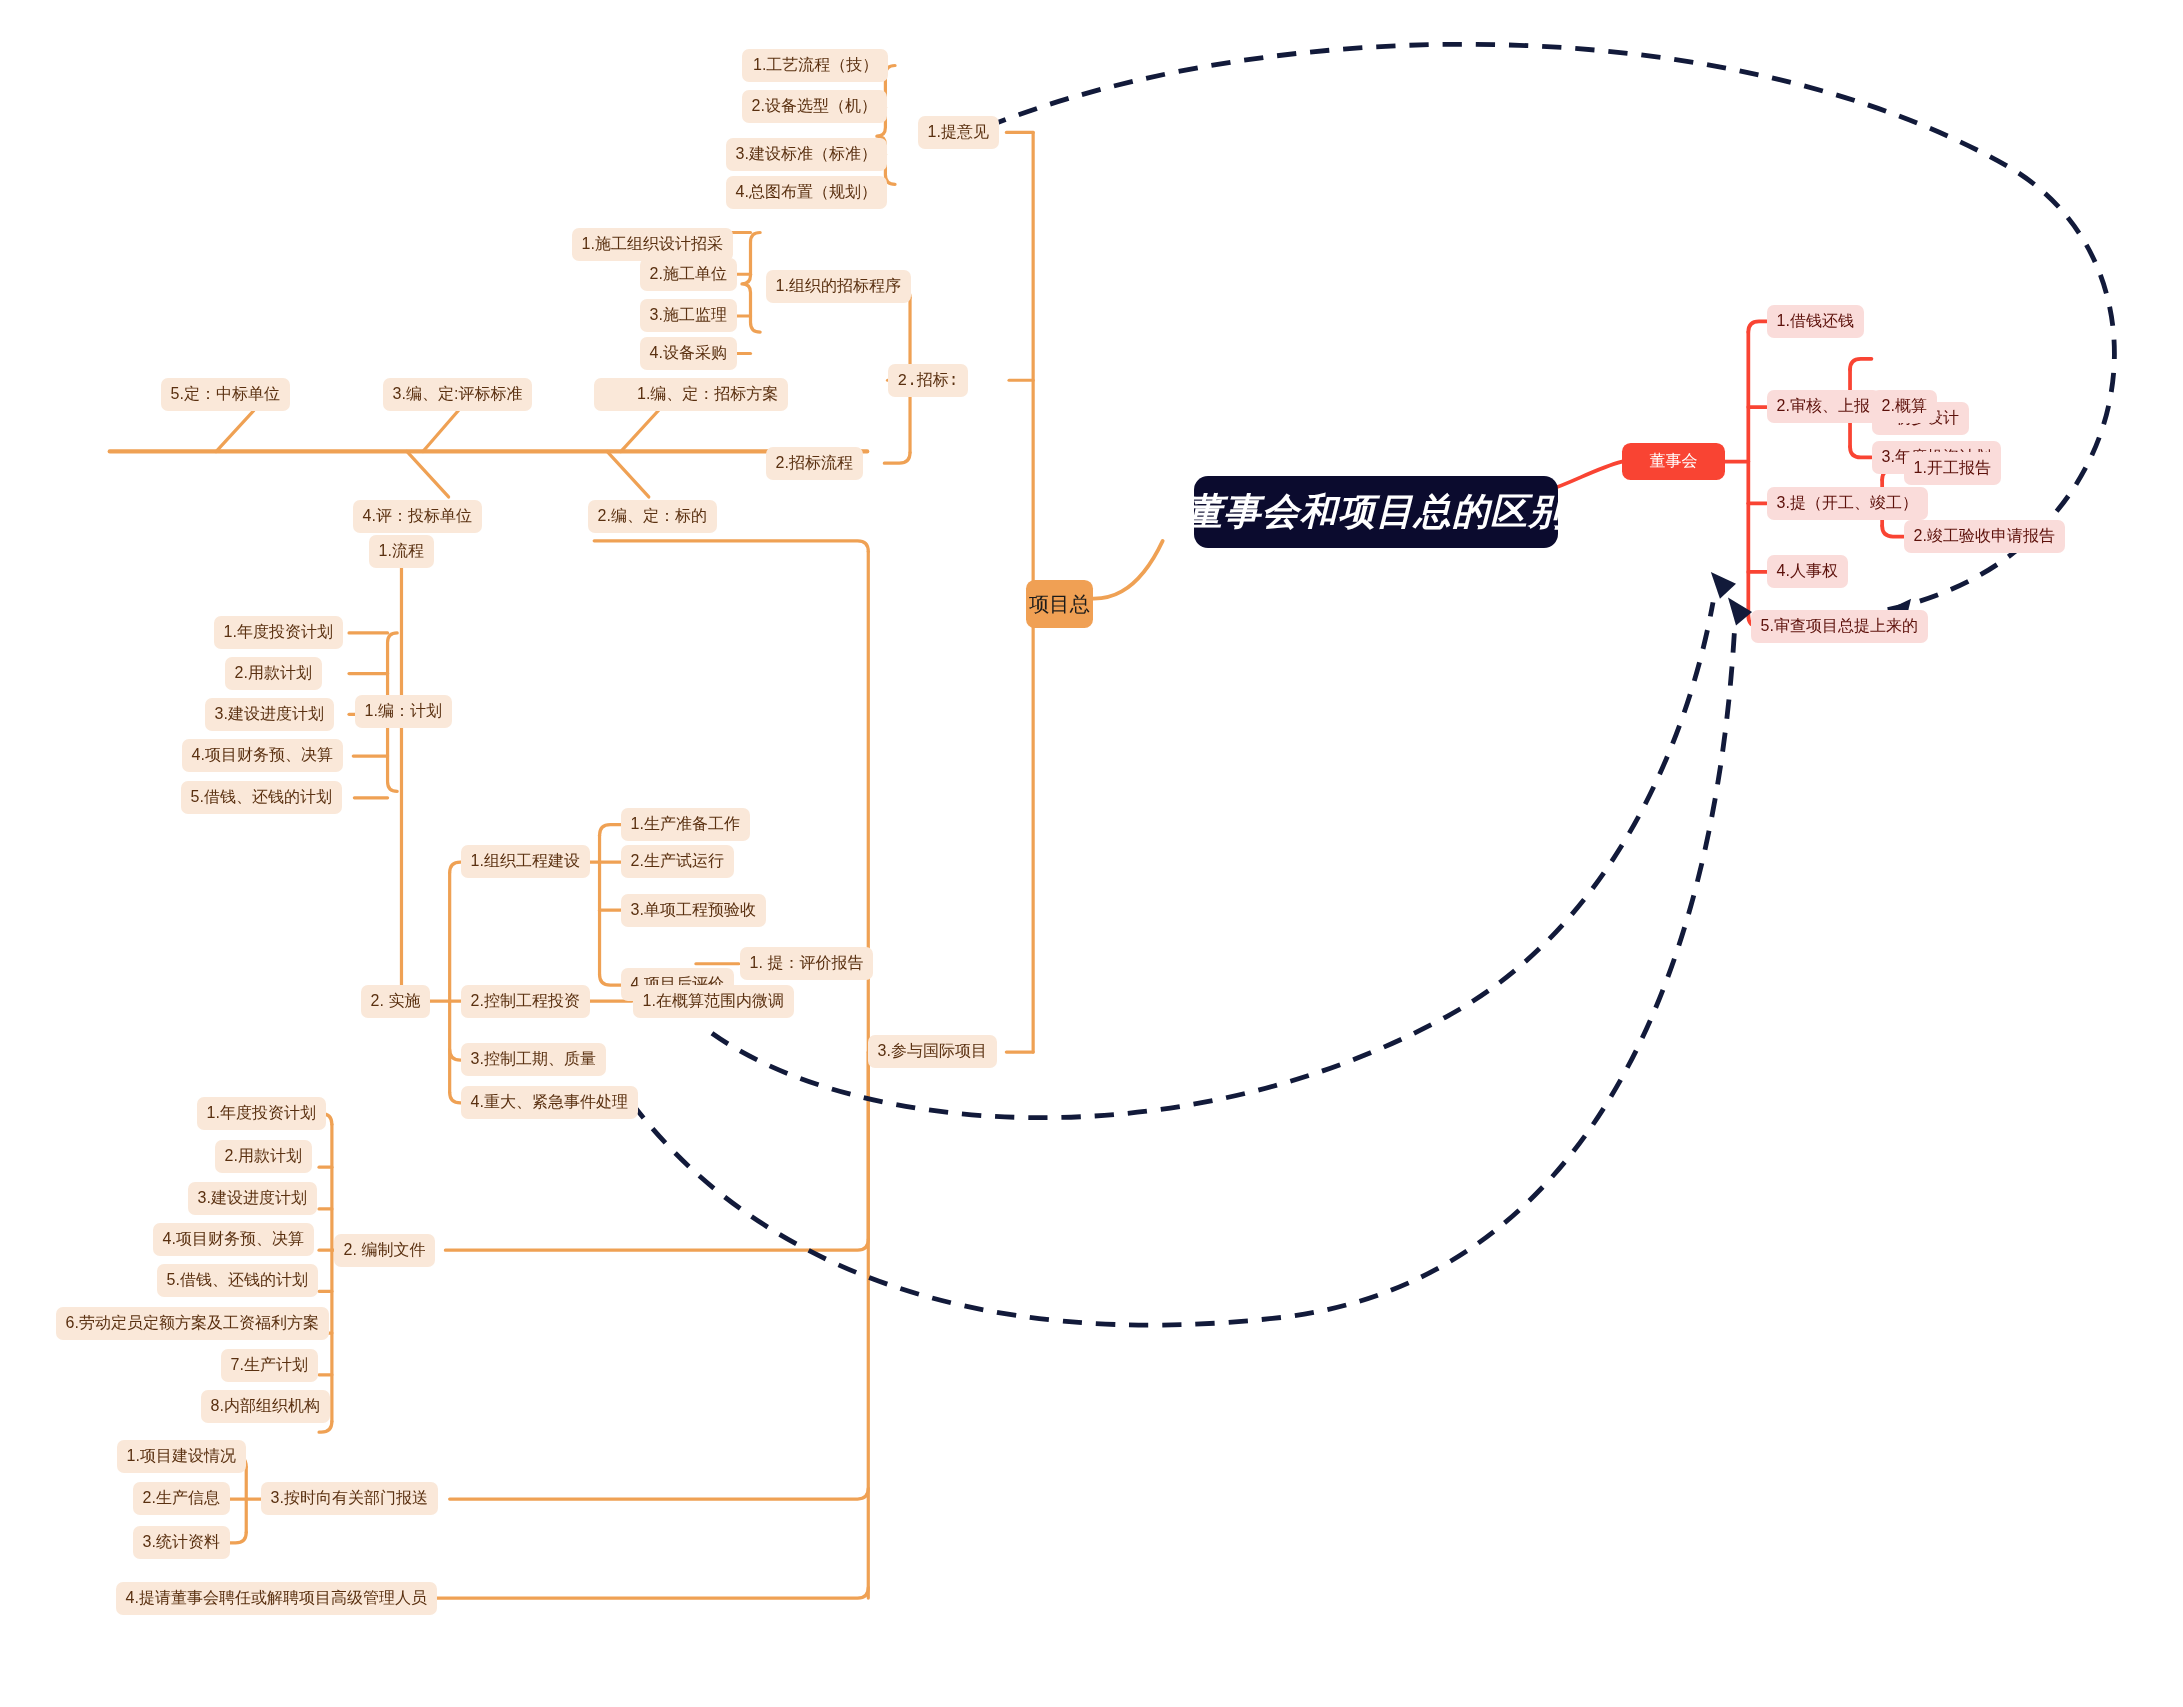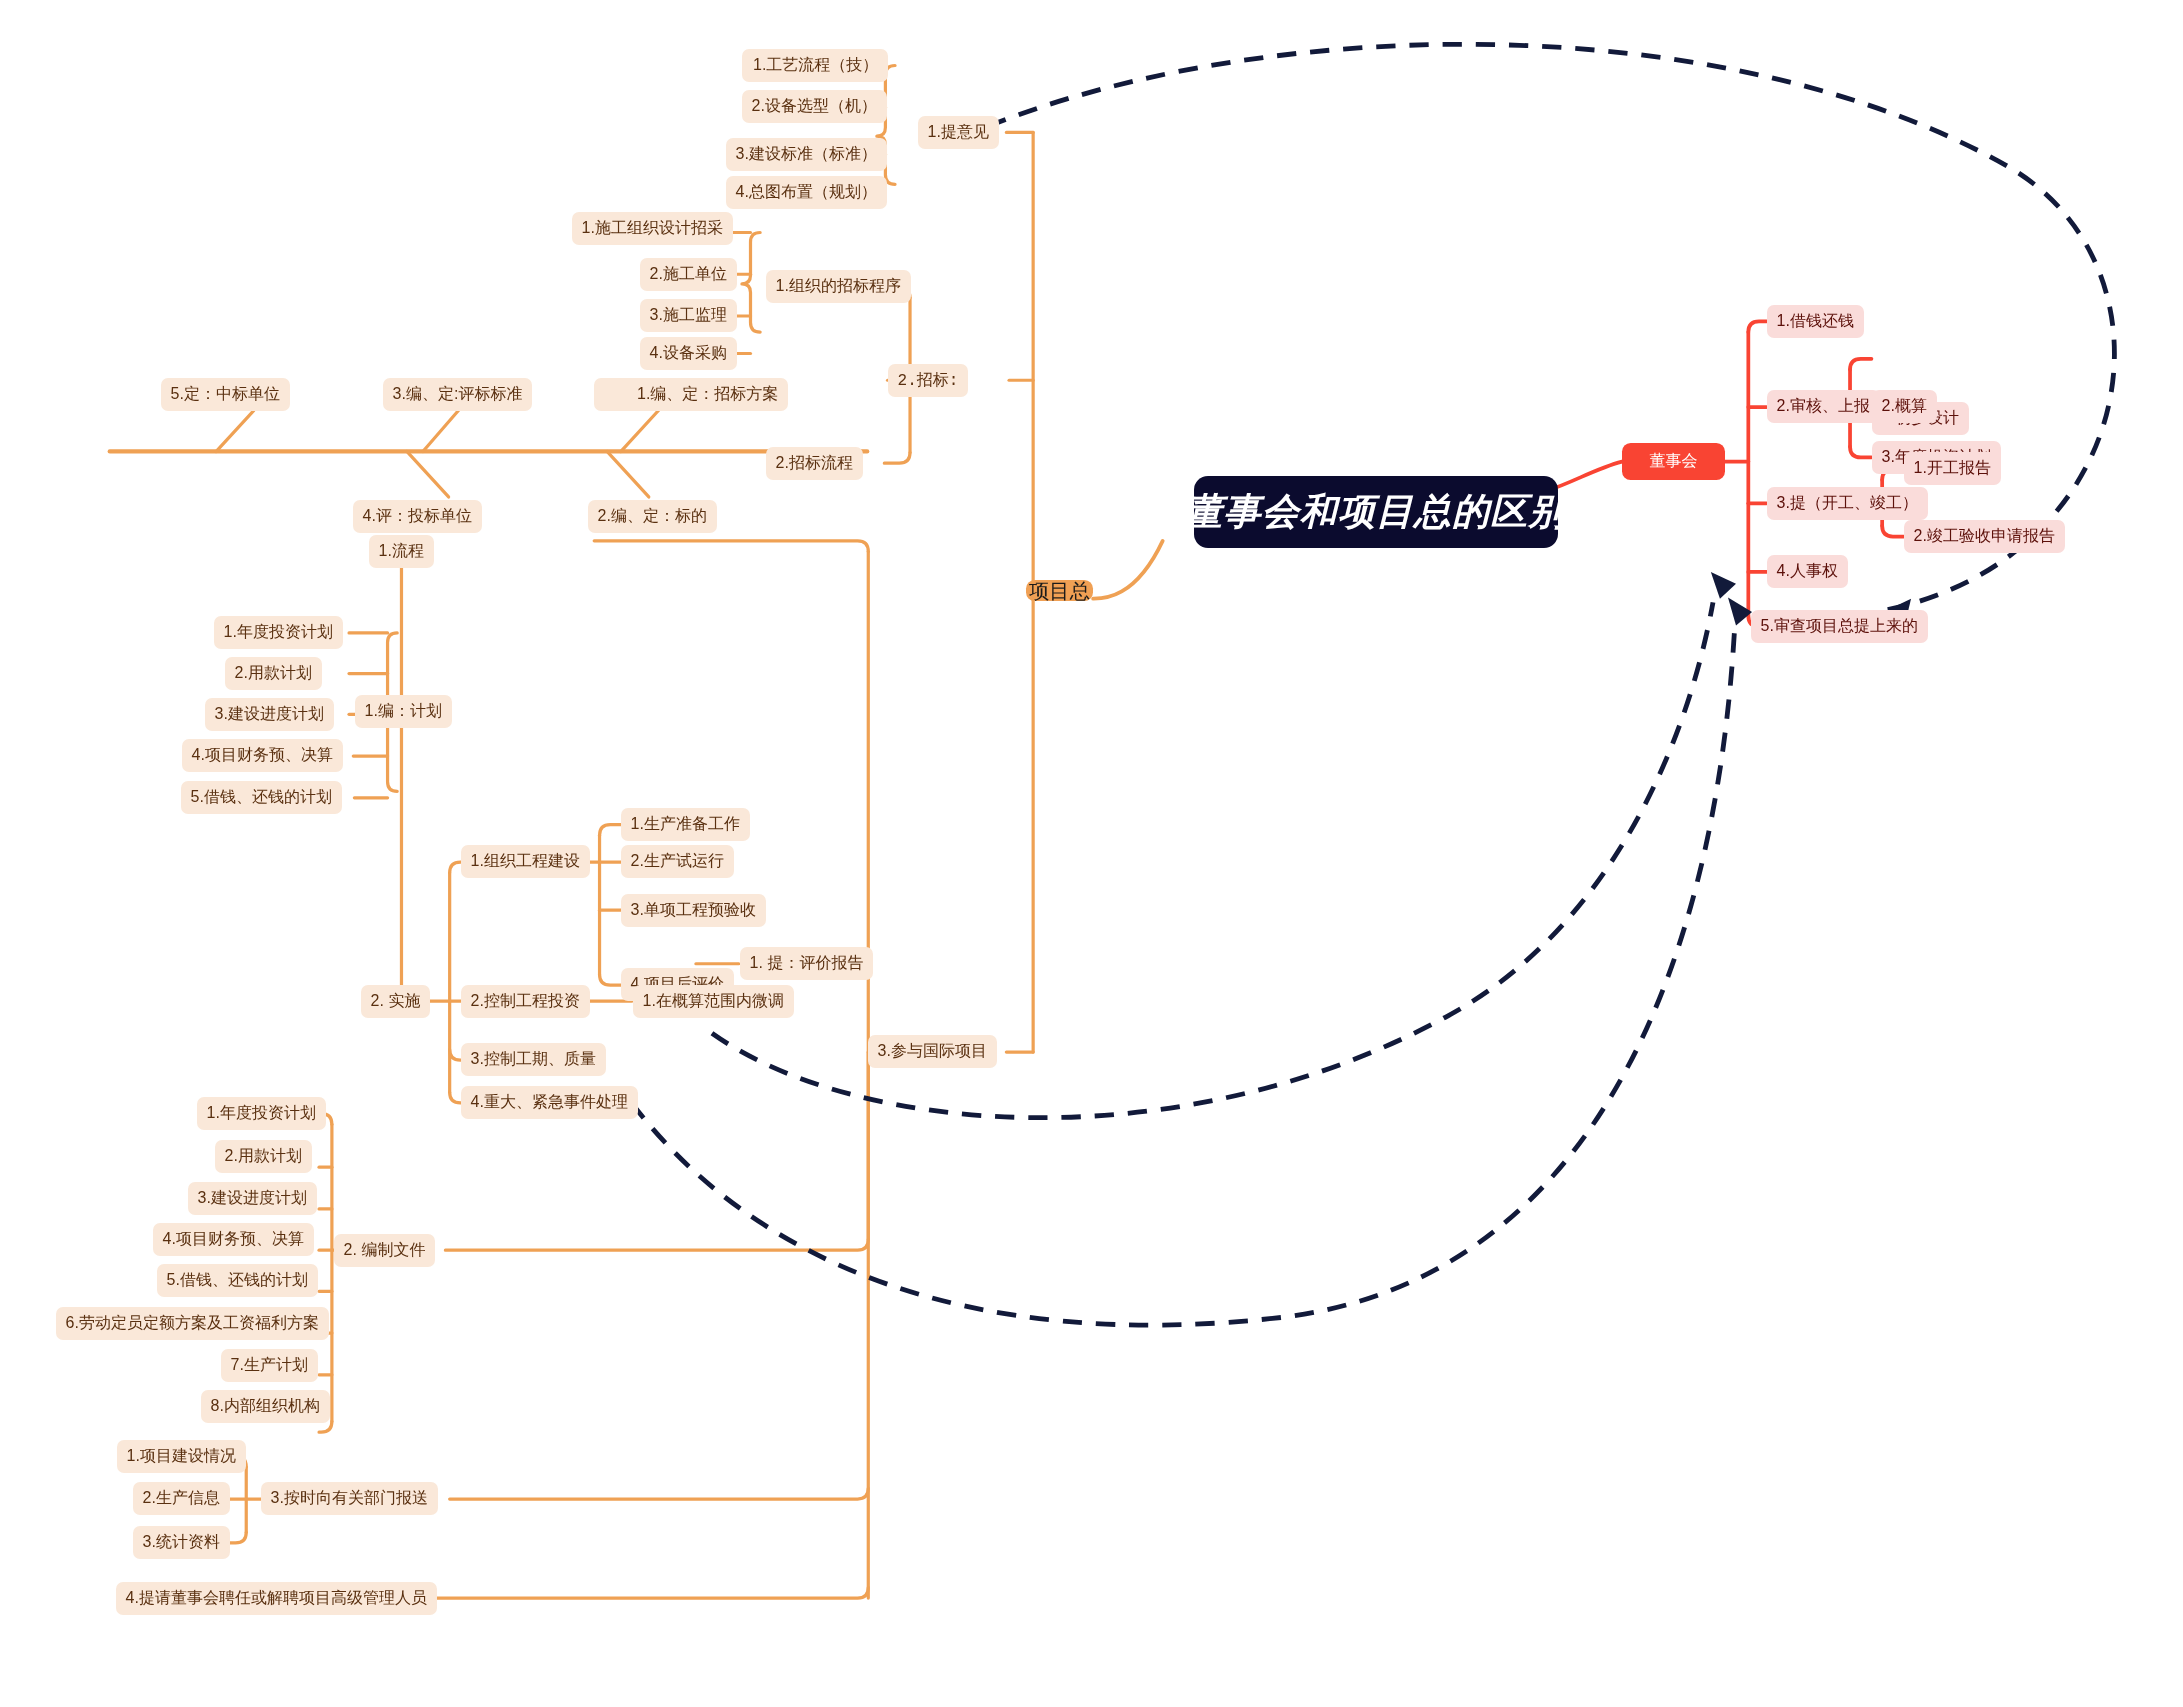--- a/index.html
+++ b/index.html
@@ -151,35 +151,35 @@
     </g>
     <g fill="#121A3A" stroke="none">
       <polygon points="3520,1142 3570,1118 3558,1168"></polygon>
       <polygon points="3213,1118 3196,1068 3243,1090"></polygon>
       <polygon points="3243,1168 3228,1116 3273,1143"></polygon>
     </g>
   </svg>
 
   <div class="node central" style="left:1194px;top:476px;width:364px;height:72px;font-style:italic;">董事会和项目总的区别</div>
 
-  <div class="node main-orange" style="left:1026px;top:580px;width:67px;height:21px;">项目总</div>
+  <div class="node main-orange" style="left:1026px;top:580px;width:67px;height:48px;">项目总</div>
 
   <div class="node peach" style="left:918px;top:116px;">1.提意见</div>
   <div class="node peach" style="left:888px;top:364px;font-family:Liberation Mono, monospace;">2.招标:</div>
   <div class="node peach" style="left:868px;top:1035px;">3.参与国际项目</div>
 
   <div class="node peach" style="left:742px;top:49px;padding-left:11px;">1.工艺流程（技）</div>
   <div class="node peach" style="left:742px;top:90px;">2.设备选型（机）</div>
   <div class="node peach" style="left:726px;top:138px;">3.建设标准（标准）</div>
   <div class="node peach" style="left:726px;top:176px;">4.总图布置（规划）</div>
 
   <div class="node peach" style="left:766px;top:270px;">1.组织的招标程序</div>
   <div class="node peach" style="left:766px;top:447px;">2.招标流程</div>
 
-  <div class="node peach" style="left:572px;top:212px;">1.施工组织设计招采</div>
+  <div class="node peach" style="left:572px;top:228px;">1.施工组织设计招采</div>
   <div class="node peach" style="left:640px;top:258px;">2.施工单位</div>
   <div class="node peach" style="left:640px;top:299px;">3.施工监理</div>
   <div class="node peach" style="left:640px;top:337px;">4.设备采购</div>
 
   <div class="node peach" style="left:594px;top:378px;padding-left:43px;">1.编、定：招标方案</div>
   <div class="node peach" style="left:588px;top:500px;">2.编、定：标的</div>
   <div class="node peach" style="left:383px;top:378px;">3.编、定:评标标准</div>
   <div class="node peach" style="left:353px;top:500px;">4.评：投标单位</div>
   <div class="node peach" style="left:161px;top:378px;">5.定：中标单位</div>
 

